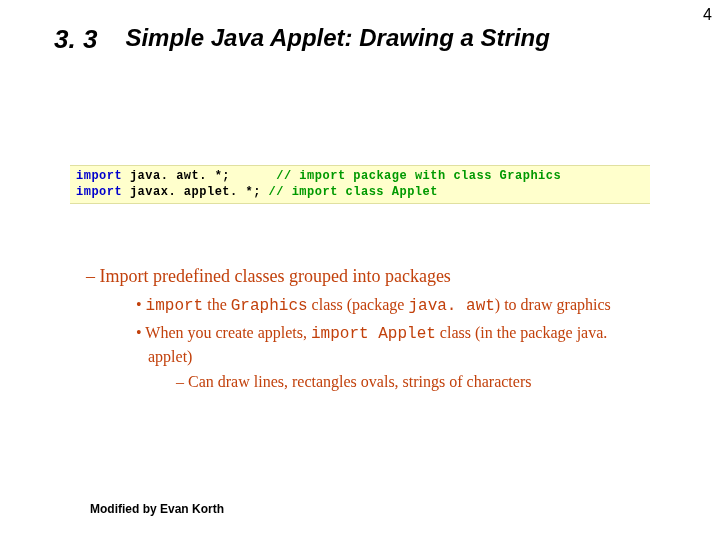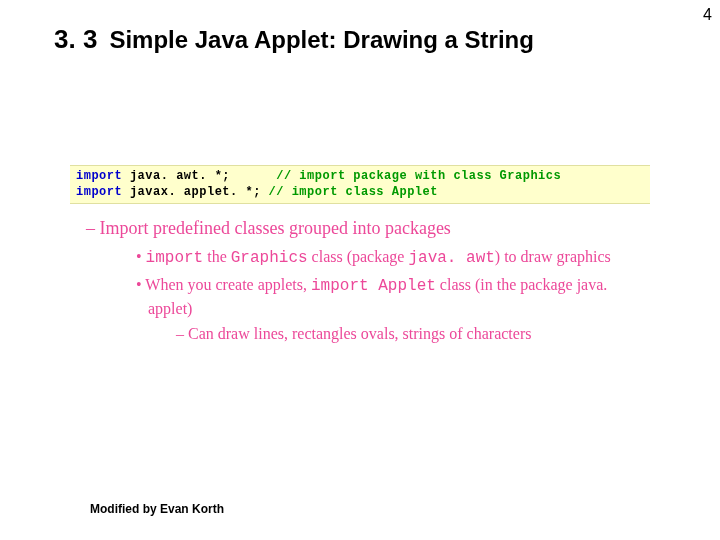--- a/index.html
+++ b/index.html
@@ -14,23 +14,24 @@
   .page-num {
     position: absolute;
     top: 6px;
     right: 8px;
     font-family: Arial, sans-serif;
     font-size: 16px;
     color: #000;
   }
   .title-row {
     display: flex;
-    align-items: center;
+    align-items: flex-start;
     padding: 24px 40px 0 54px;
-    gap: 12px;
+    gap: 28px;
+    font-style: italic;
   }
   .section-num {
     font-family: Arial, Helvetica, sans-serif;
     font-size: 26px;
     font-weight: bold;
     color: #000;
   }
   .section-title {
     font-family: Arial, Helvetica, sans-serif;
     font-size: 24px;
@@ -48,22 +49,23 @@
     font-weight: bold;
     line-height: 1.3;
     white-space: pre;
     letter-spacing: 0.5px;
   }
   .kw { color: #0000cc; }
   .cm { color: #009900; }
   .body-content {
     padding: 12px 70px 0 70px;
     font-size: 18px;
-    color: #ec4899;
+    color: #c2410c;
     line-height: 1.35;
+    margin-top: 48px;
   }
   .lvl1 {
     padding-left: 34px;
     text-indent: -18px;
     margin-bottom: 6px;
   }
   .lvl2 {
     padding-left: 78px;
     text-indent: -12px;
     font-size: 16px;

